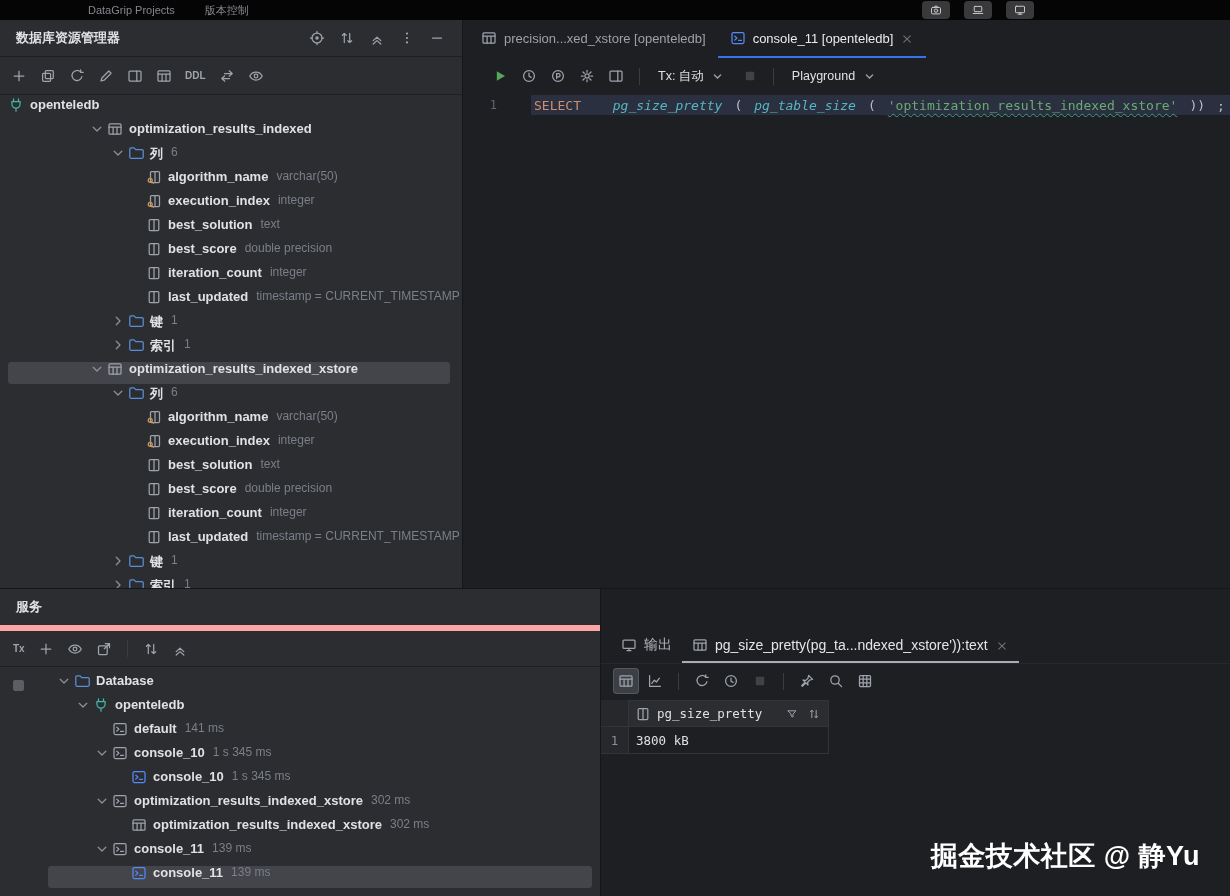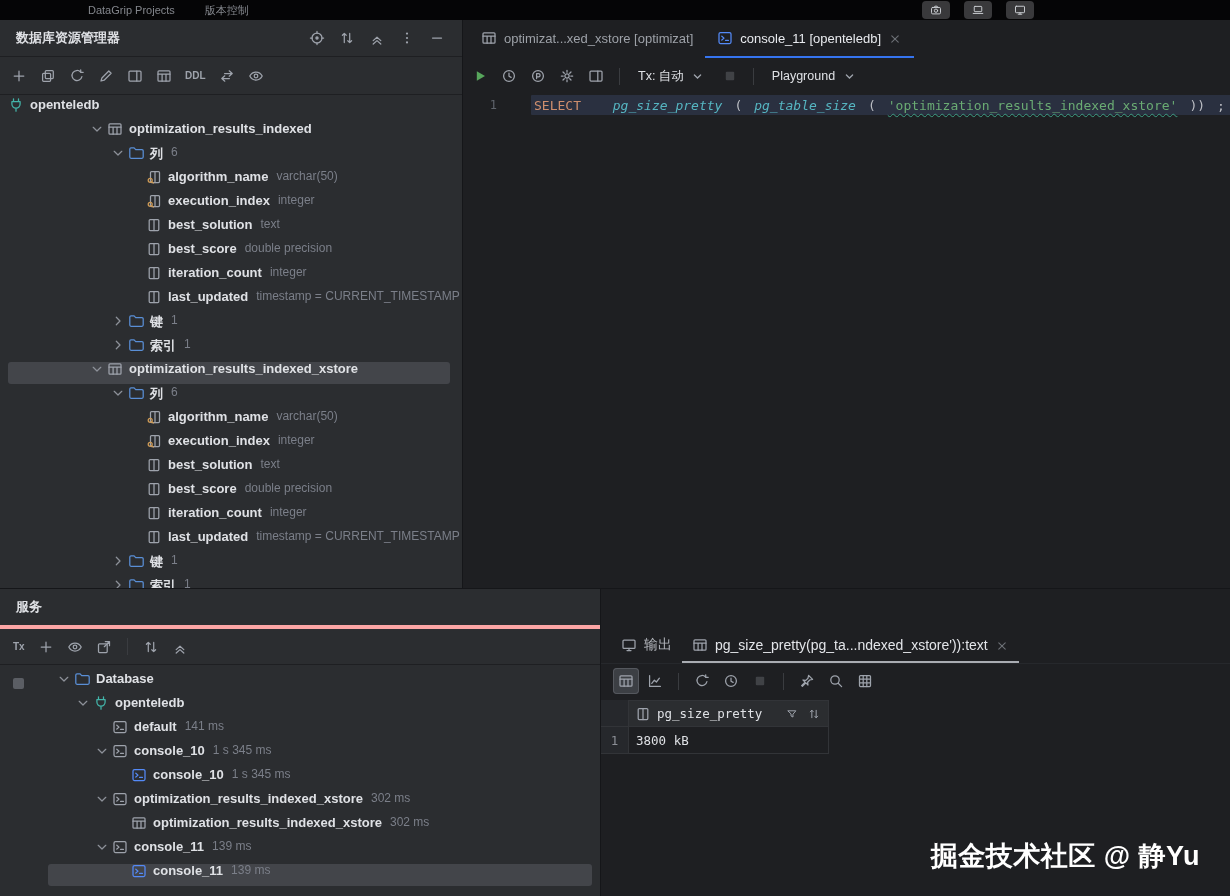--- a/index.html
+++ b/index.html
@@ -45,40 +45,40 @@
   .row-meta{margin-left:8px;font-size:12px;font-weight:400;color:#7b7f89;}
 
   
   .editor{position:absolute;left:463px;top:20px;right:0;height:568px;background:#1e1f22;
           display:flex;flex-direction:column;}
   .tabbar{height:38px;flex:none;display:flex;align-items:stretch;padding-left:6px;}
   .tab{display:flex;align-items:center;gap:7px;padding:0 12px;font-size:13px;color:#9da1a8;
        border-bottom:2.5px solid transparent;box-sizing:border-box;}
   .tab.active{color:#e8eaee;border-bottom-color:#3574f0;}
   .tab-close{width:14px;height:14px;display:inline-flex;opacity:.75;}
-  .editor-toolbar{height:36px;flex:none;display:flex;align-items:center;gap:3px;padding-left:4px;}
+  .editor-toolbar{height:36px;flex:none;display:flex;align-items:center;gap:3px;padding-left:24px;}
   .code{flex:1;position:relative;font-family:"DejaVu Sans Mono",monospace;}
   .code-line{height:22px;display:flex;align-items:center;}
   .gutter-num{width:68px;flex:none;text-align:right;padding-right:34px;box-sizing:border-box;
               font-size:12px;color:#5f646c;}
   .code-text{font-size:13px;display:flex;align-items:center;background:#2a3040;
              padding:2px 2px 2px 3px;border-radius:1px;gap:12px;}
   .code-text span{white-space:pre;}
   .tk-kw{color:#cf8e6d;}
   .tk-fn{color:#56b6c2;font-style:italic;}
   .tk-pun{color:#bcbec4;}
   .tk-str{color:#6aab73;text-decoration:underline wavy 1px #3d9e84;text-underline-offset:3px;}
   .caret{width:1.5px;height:16px;background:#d6d8dd;margin-left:2px;}
 
   
   .services{position:absolute;left:0;top:588px;width:600px;height:308px;background:#2b2d30;
             border-top:1px solid #151619;box-sizing:border-box;display:flex;flex-direction:column;}
   .svc-header{height:36px;flex:none;display:flex;align-items:center;padding-left:16px;font-weight:700;}
   .svc-toolbar{height:35px;flex:none;display:flex;align-items:center;gap:3px;padding:0 8px;
-               border-top:4px solid #fca5a5;border-bottom:1px solid #1e1f22;}
+               border-top:6px solid #fca5a5;border-bottom:1px solid #1e1f22;}
   .svc-tree{flex:1;position:relative;padding-top:6px;overflow:hidden;}
   .svc-tree .row.selected::before{left:48px;right:8px;}
   .gutter-stop{position:absolute;left:13px;top:13px;width:11px;height:11px;background:#5b5e64;
                border-radius:2px;z-index:2;}
 
   
   .output{position:absolute;left:600px;top:588px;right:0;bottom:0;background:#1e1f22;
           border-top:1px solid #151619;border-left:1px solid #151619;box-sizing:border-box;
           display:flex;flex-direction:column;}
   .out-spacer{height:40px;flex:none;}
@@ -502,21 +502,21 @@
 
   <section class="editor">
     <div class="tabbar" id="editor-tabs">
         <div class="tab">
           <span class="icon">
             <svg viewBox="0 0 16 16" width="16" height="16" fill="none" stroke="#9ea3ac" stroke-width="1.25" stroke-linecap="round" stroke-linejoin="round">
               <rect x="2" y="2.8" width="12" height="10.4" rx="1"></rect>
               <path d="M2 6.2h12M6.1 6.2v7M10 6.2v7"></path>
             </svg>
           </span>
-          <span class="tab-label">optimizat...xed_xstore [optimizat]</span>
+          <span class="tab-label">precision...xed_xstore [openteledb]</span>
         </div>
         <div class="tab active">
           <span class="icon">
             <svg viewBox="0 0 16 16" width="16" height="16" fill="none" stroke="#548af7" stroke-width="1.25" stroke-linecap="round" stroke-linejoin="round">
               <rect x="2" y="2.5" width="12" height="11" rx="1.5"></rect>
               <path d="M4.8 6.2 7 8.1 4.8 10M8.6 10.4h2.8"></path>
             </svg>
           </span>
           <span class="tab-label">console_11 [openteledb]</span>
           <span class="tab-close">

